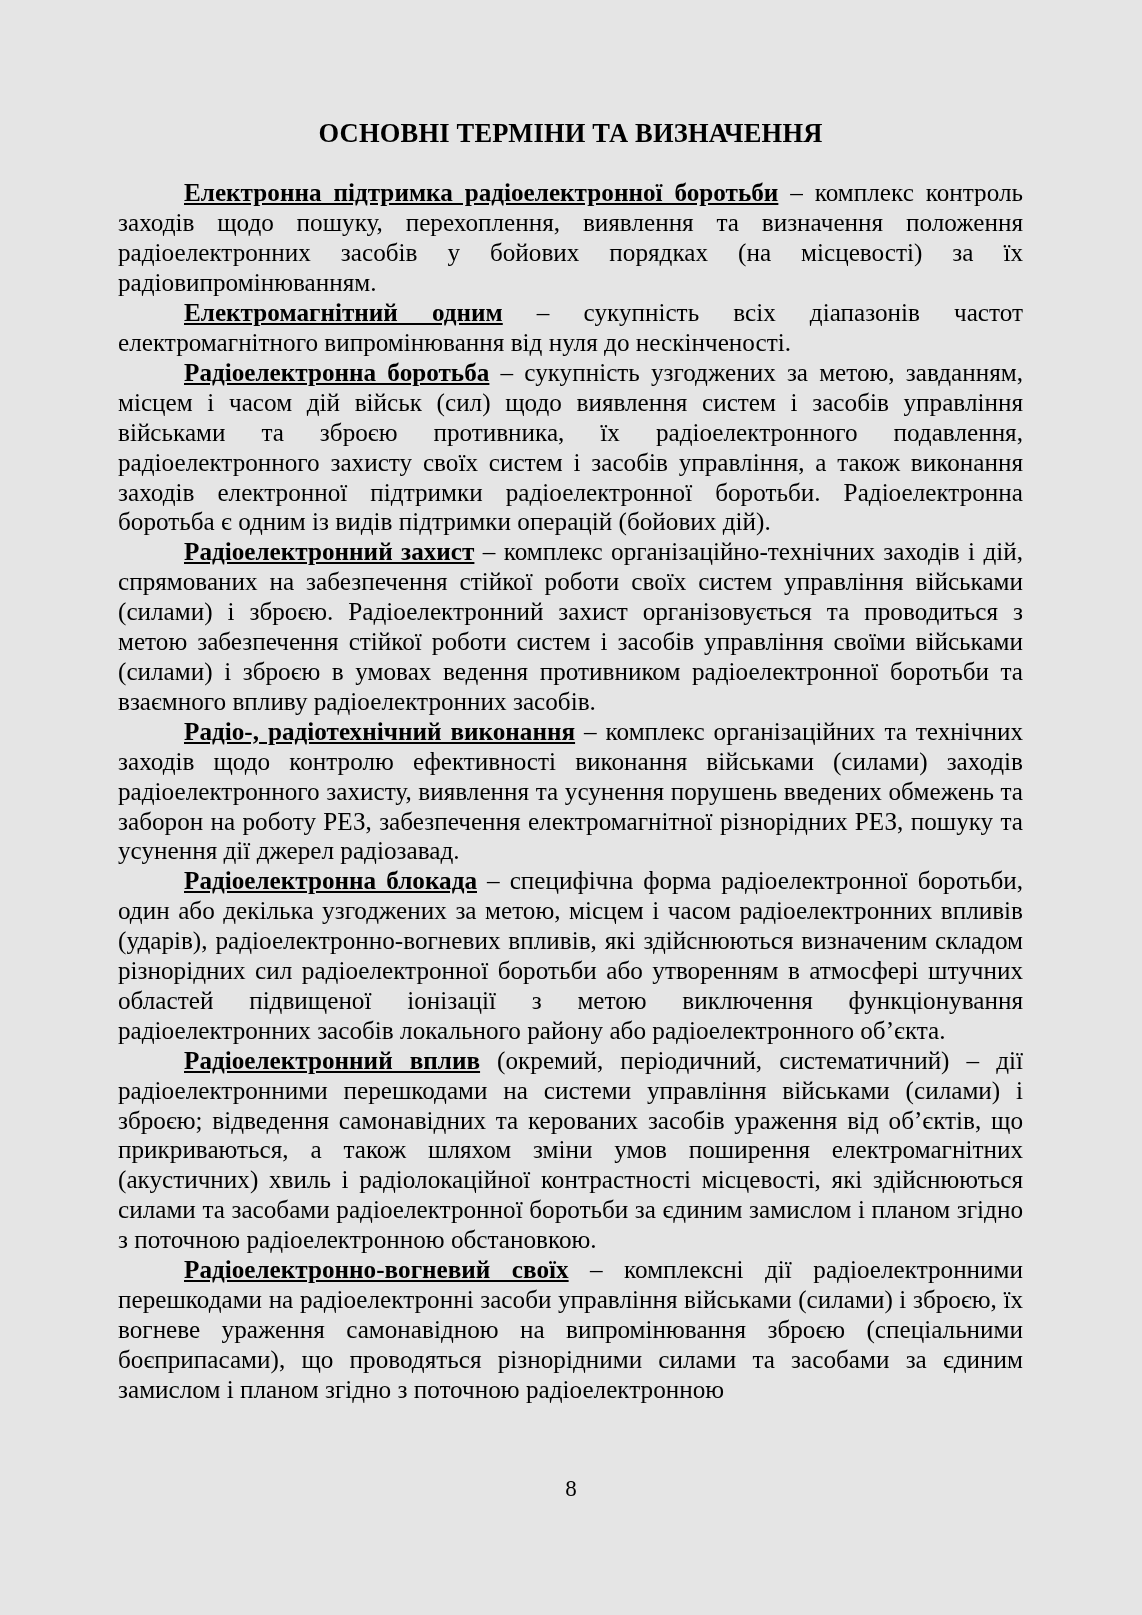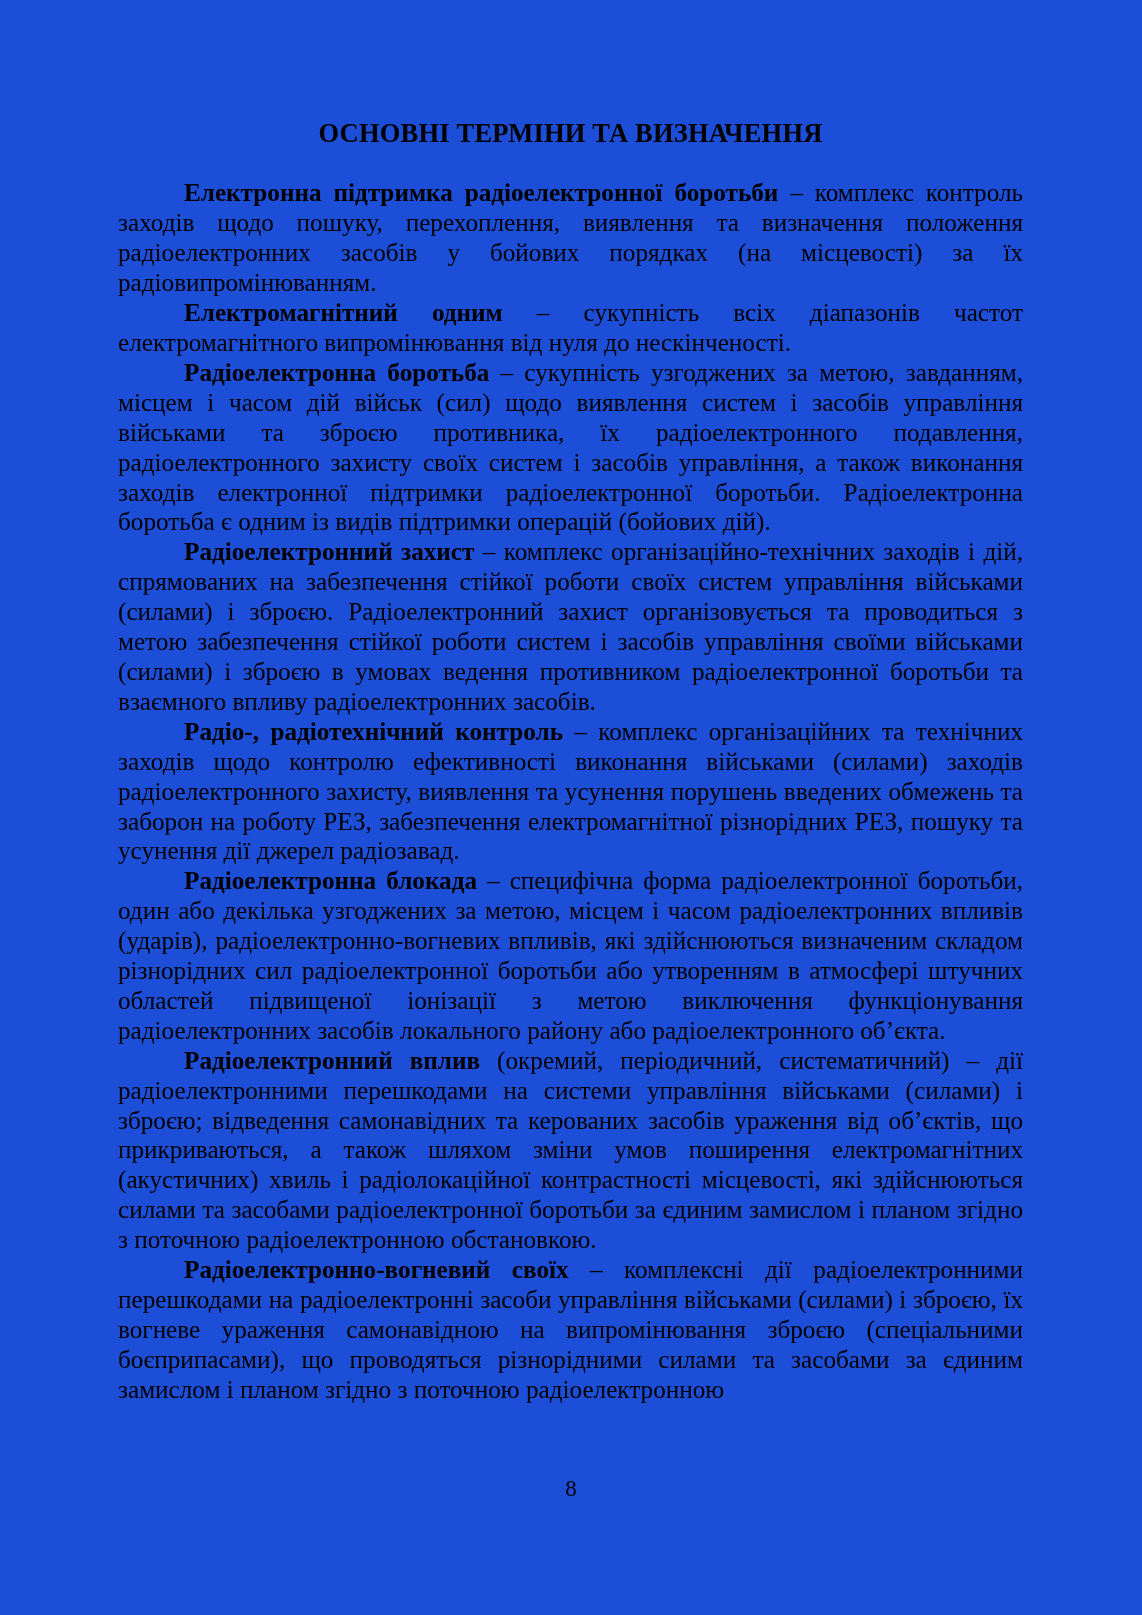--- a/index.html
+++ b/index.html
@@ -10,21 +10,21 @@
   }
   body {
     font-family: "Liberation Serif", "DejaVu Serif", serif;
     color: #000000;
   }
   .page {
     position: relative;
     width: 1142px;
     height: 1615px;
     margin: 0 auto;
-    background: #1d4ed8;
+    background: #e5e5e5;
     box-sizing: border-box;
     overflow: hidden;
   }
   .content {
     position: absolute;
     left: 118px;
     top: 118px;
     width: 905px;
   }
   .doc-title {
@@ -41,20 +41,21 @@
     text-align: justify;
     text-justify: inter-word;
     text-indent: 66px;
     font-size: 25.2px;
     line-height: 29.9px;
     -webkit-hyphens: none;
     hyphens: none;
   }
   .para .term {
     font-weight: bold;
+    text-decoration: underline;
   }
   .page-number {
     position: absolute;
     left: 0;
     right: 0;
     top: 1477px;
     text-align: center;
     font-size: 23px;
     line-height: 1;
   }
@@ -78,21 +79,21 @@
 
     <p class="para">
       <span class="term">Радіоелектронна боротьба</span><span> – сукупність узгоджених за метою, завданням, місцем і часом дій військ (сил) щодо виявлення систем і засобів управління військами та зброєю противника, їх радіоелектронного подавлення, радіоелектронного захисту своїх систем і засобів управління, а також виконання заходів електронної підтримки радіоелектронної боротьби. Радіоелектронна боротьба є одним із видів підтримки операцій (бойових дій).</span>
     </p>
 
     <p class="para">
       <span class="term">Радіоелектронний захист</span><span> – комплекс організаційно-технічних заходів і дій, спрямованих на забезпечення стійкої роботи своїх систем управління військами (силами) і зброєю. Радіоелектронний захист організовується та проводиться з метою забезпечення стійкої роботи систем і засобів управління своїми військами (силами) і зброєю в умовах ведення противником радіоелектронної боротьби та взаємного впливу радіоелектронних засобів.</span>
     </p>
 
     <p class="para">
-      <span class="term">Радіо-, радіотехнічний контроль</span><span> – комплекс організаційних та технічних заходів щодо контролю ефективності виконання військами (силами) заходів радіоелектронного захисту, виявлення та усунення порушень введених обмежень та заборон на роботу РЕЗ, забезпечення електромагнітної різнорідних РЕЗ, пошуку та усунення дії джерел радіозавад.</span>
+      <span class="term">Радіо-, радіотехнічний виконання</span><span> – комплекс організаційних та технічних заходів щодо контролю ефективності виконання військами (силами) заходів радіоелектронного захисту, виявлення та усунення порушень введених обмежень та заборон на роботу РЕЗ, забезпечення електромагнітної різнорідних РЕЗ, пошуку та усунення дії джерел радіозавад.</span>
     </p>
 
     <p class="para">
       <span class="term">Радіоелектронна блокада</span><span> – специфічна форма радіоелектронної боротьби, один або декілька узгоджених за метою, місцем і часом радіоелектронних впливів (ударів), радіоелектронно-вогневих впливів, які здійснюються визначеним складом різнорідних сил радіоелектронної боротьби або утворенням в атмосфері штучних областей підвищеної іонізації з метою виключення функціонування радіоелектронних засобів локального району або радіоелектронного об’єкта.</span>
     </p>
 
     <p class="para">
       <span class="term">Радіоелектронний вплив</span><span> (окремий, періодичний, систематичний) – дії радіоелектронними перешкодами на системи управління військами (силами) і зброєю; відведення самонавідних та керованих засобів ураження від об’єктів, що прикриваються, а також шляхом зміни умов поширення електромагнітних (акустичних) хвиль і радіолокаційної контрастності місцевості, які здійснюються силами та засобами радіоелектронної боротьби за єдиним замислом і планом згідно з поточною радіоелектронною обстановкою.</span>
     </p>
 

